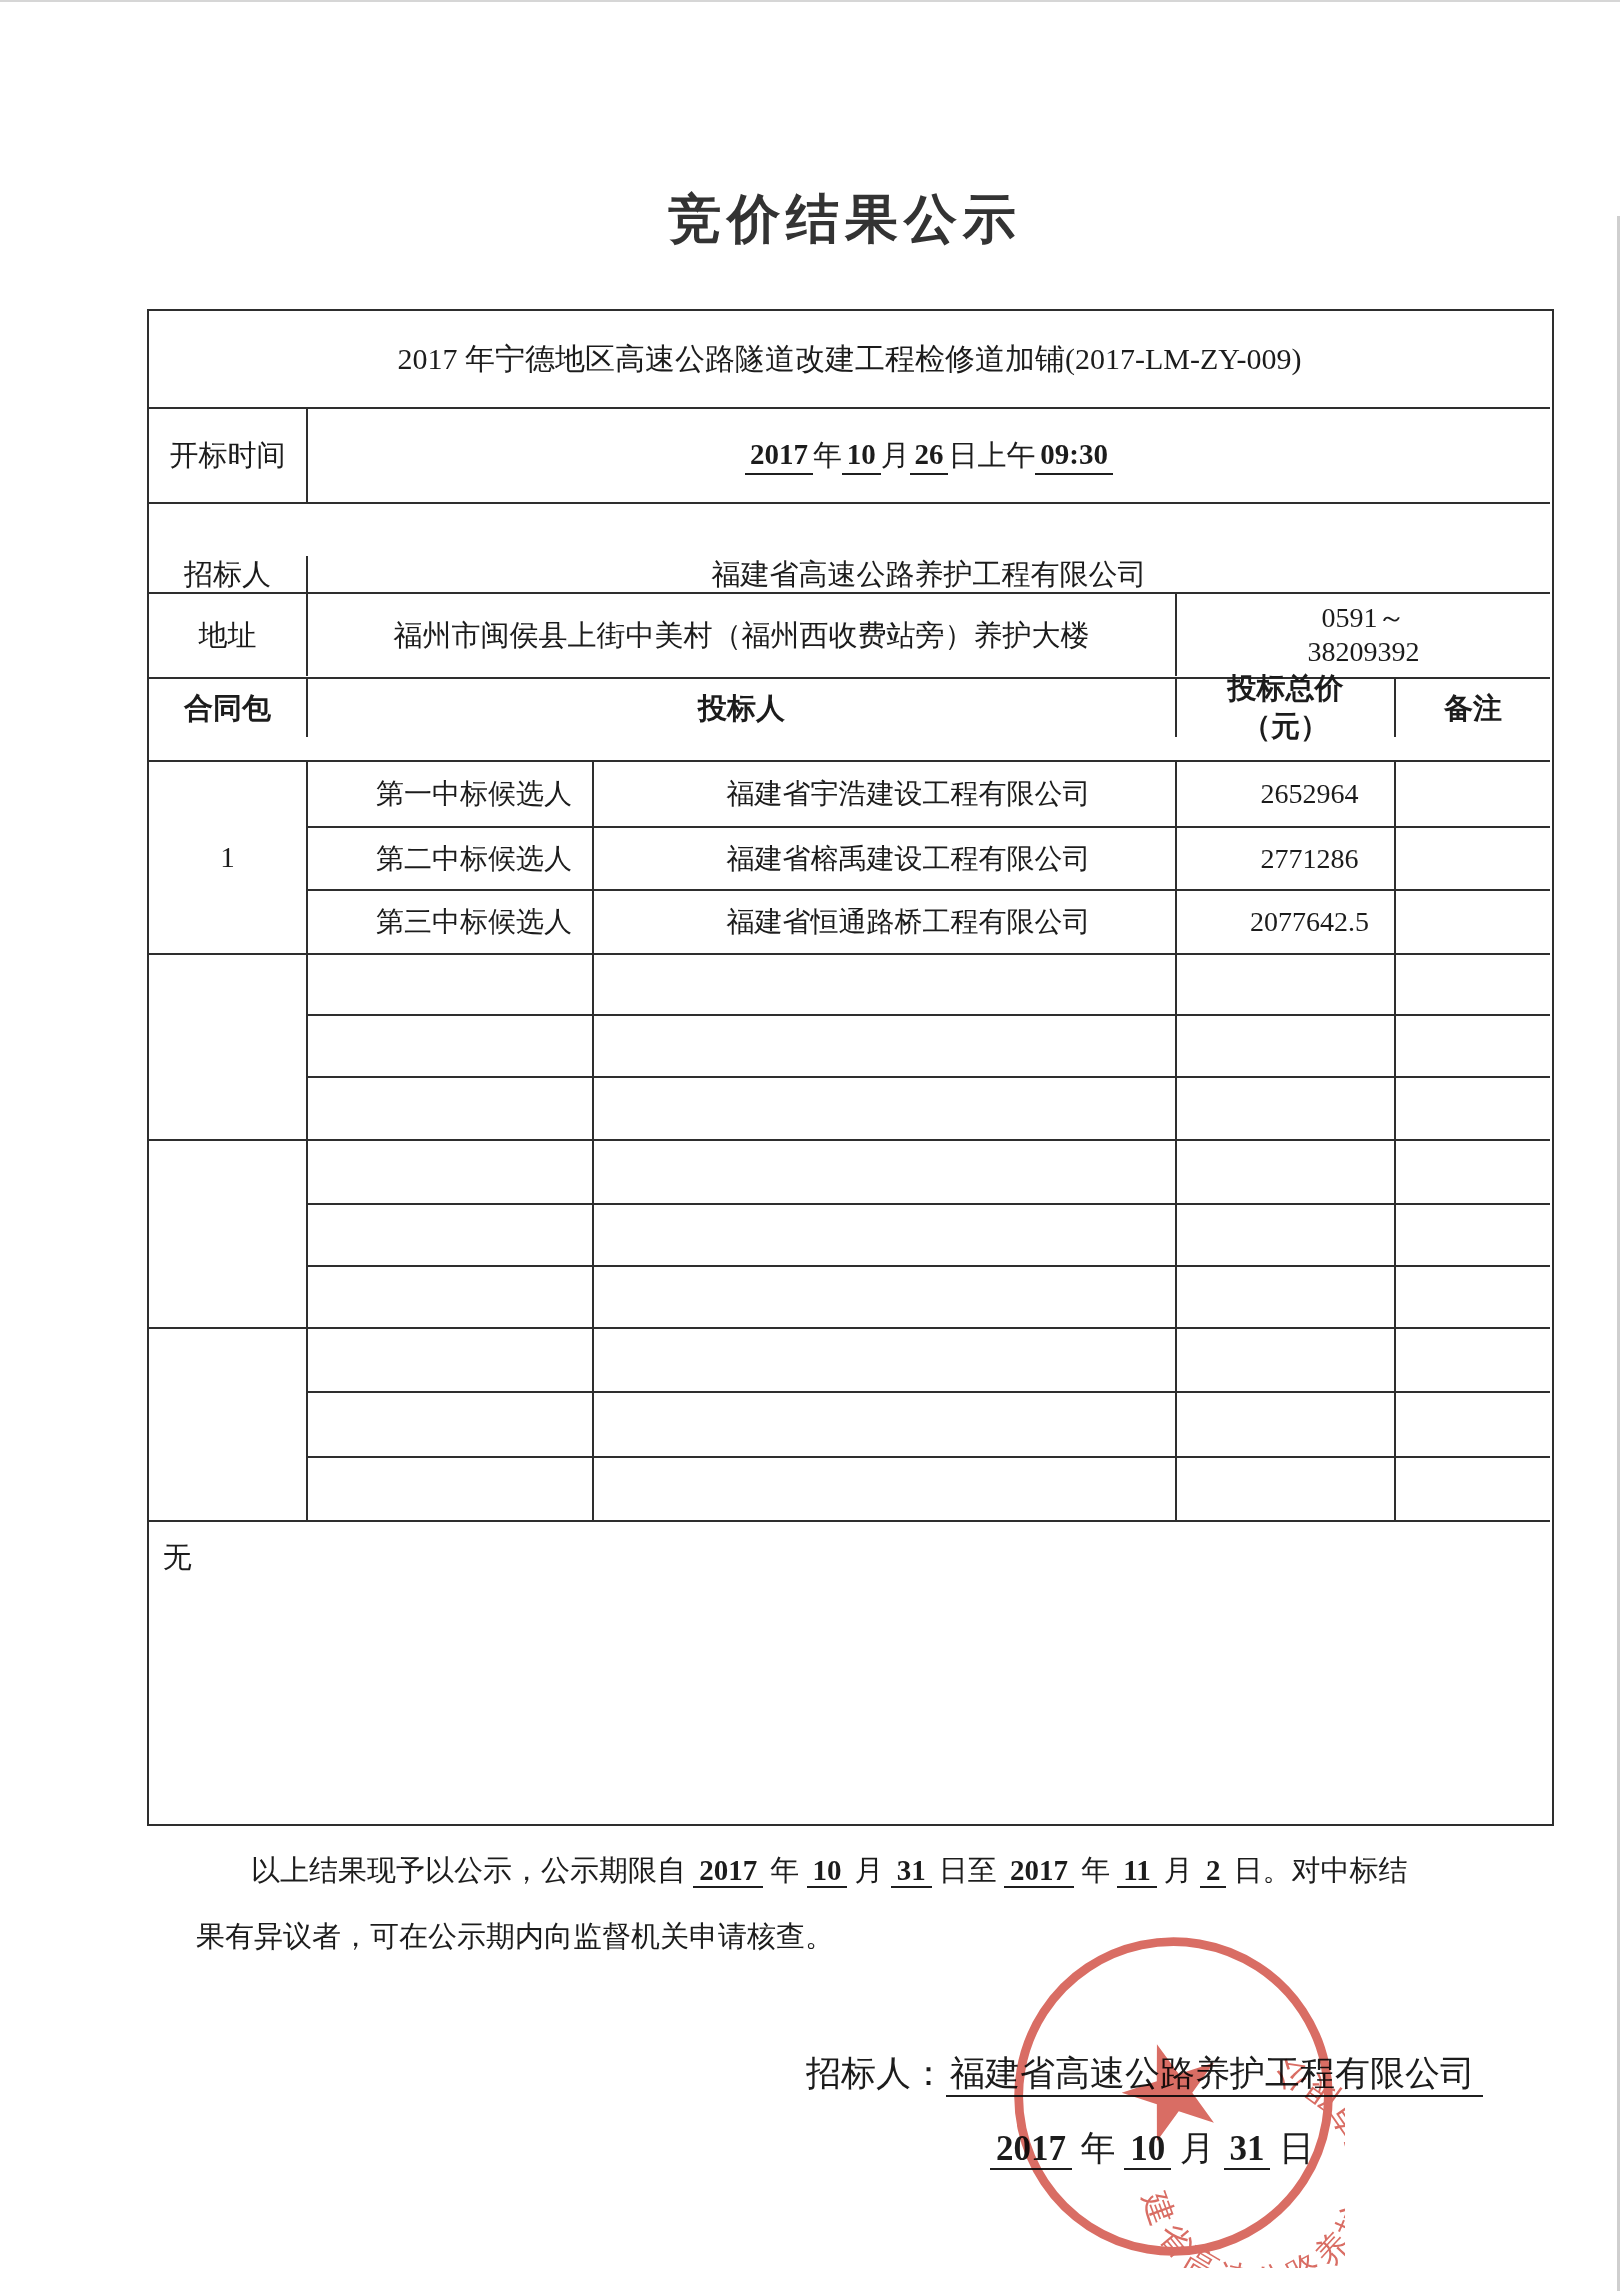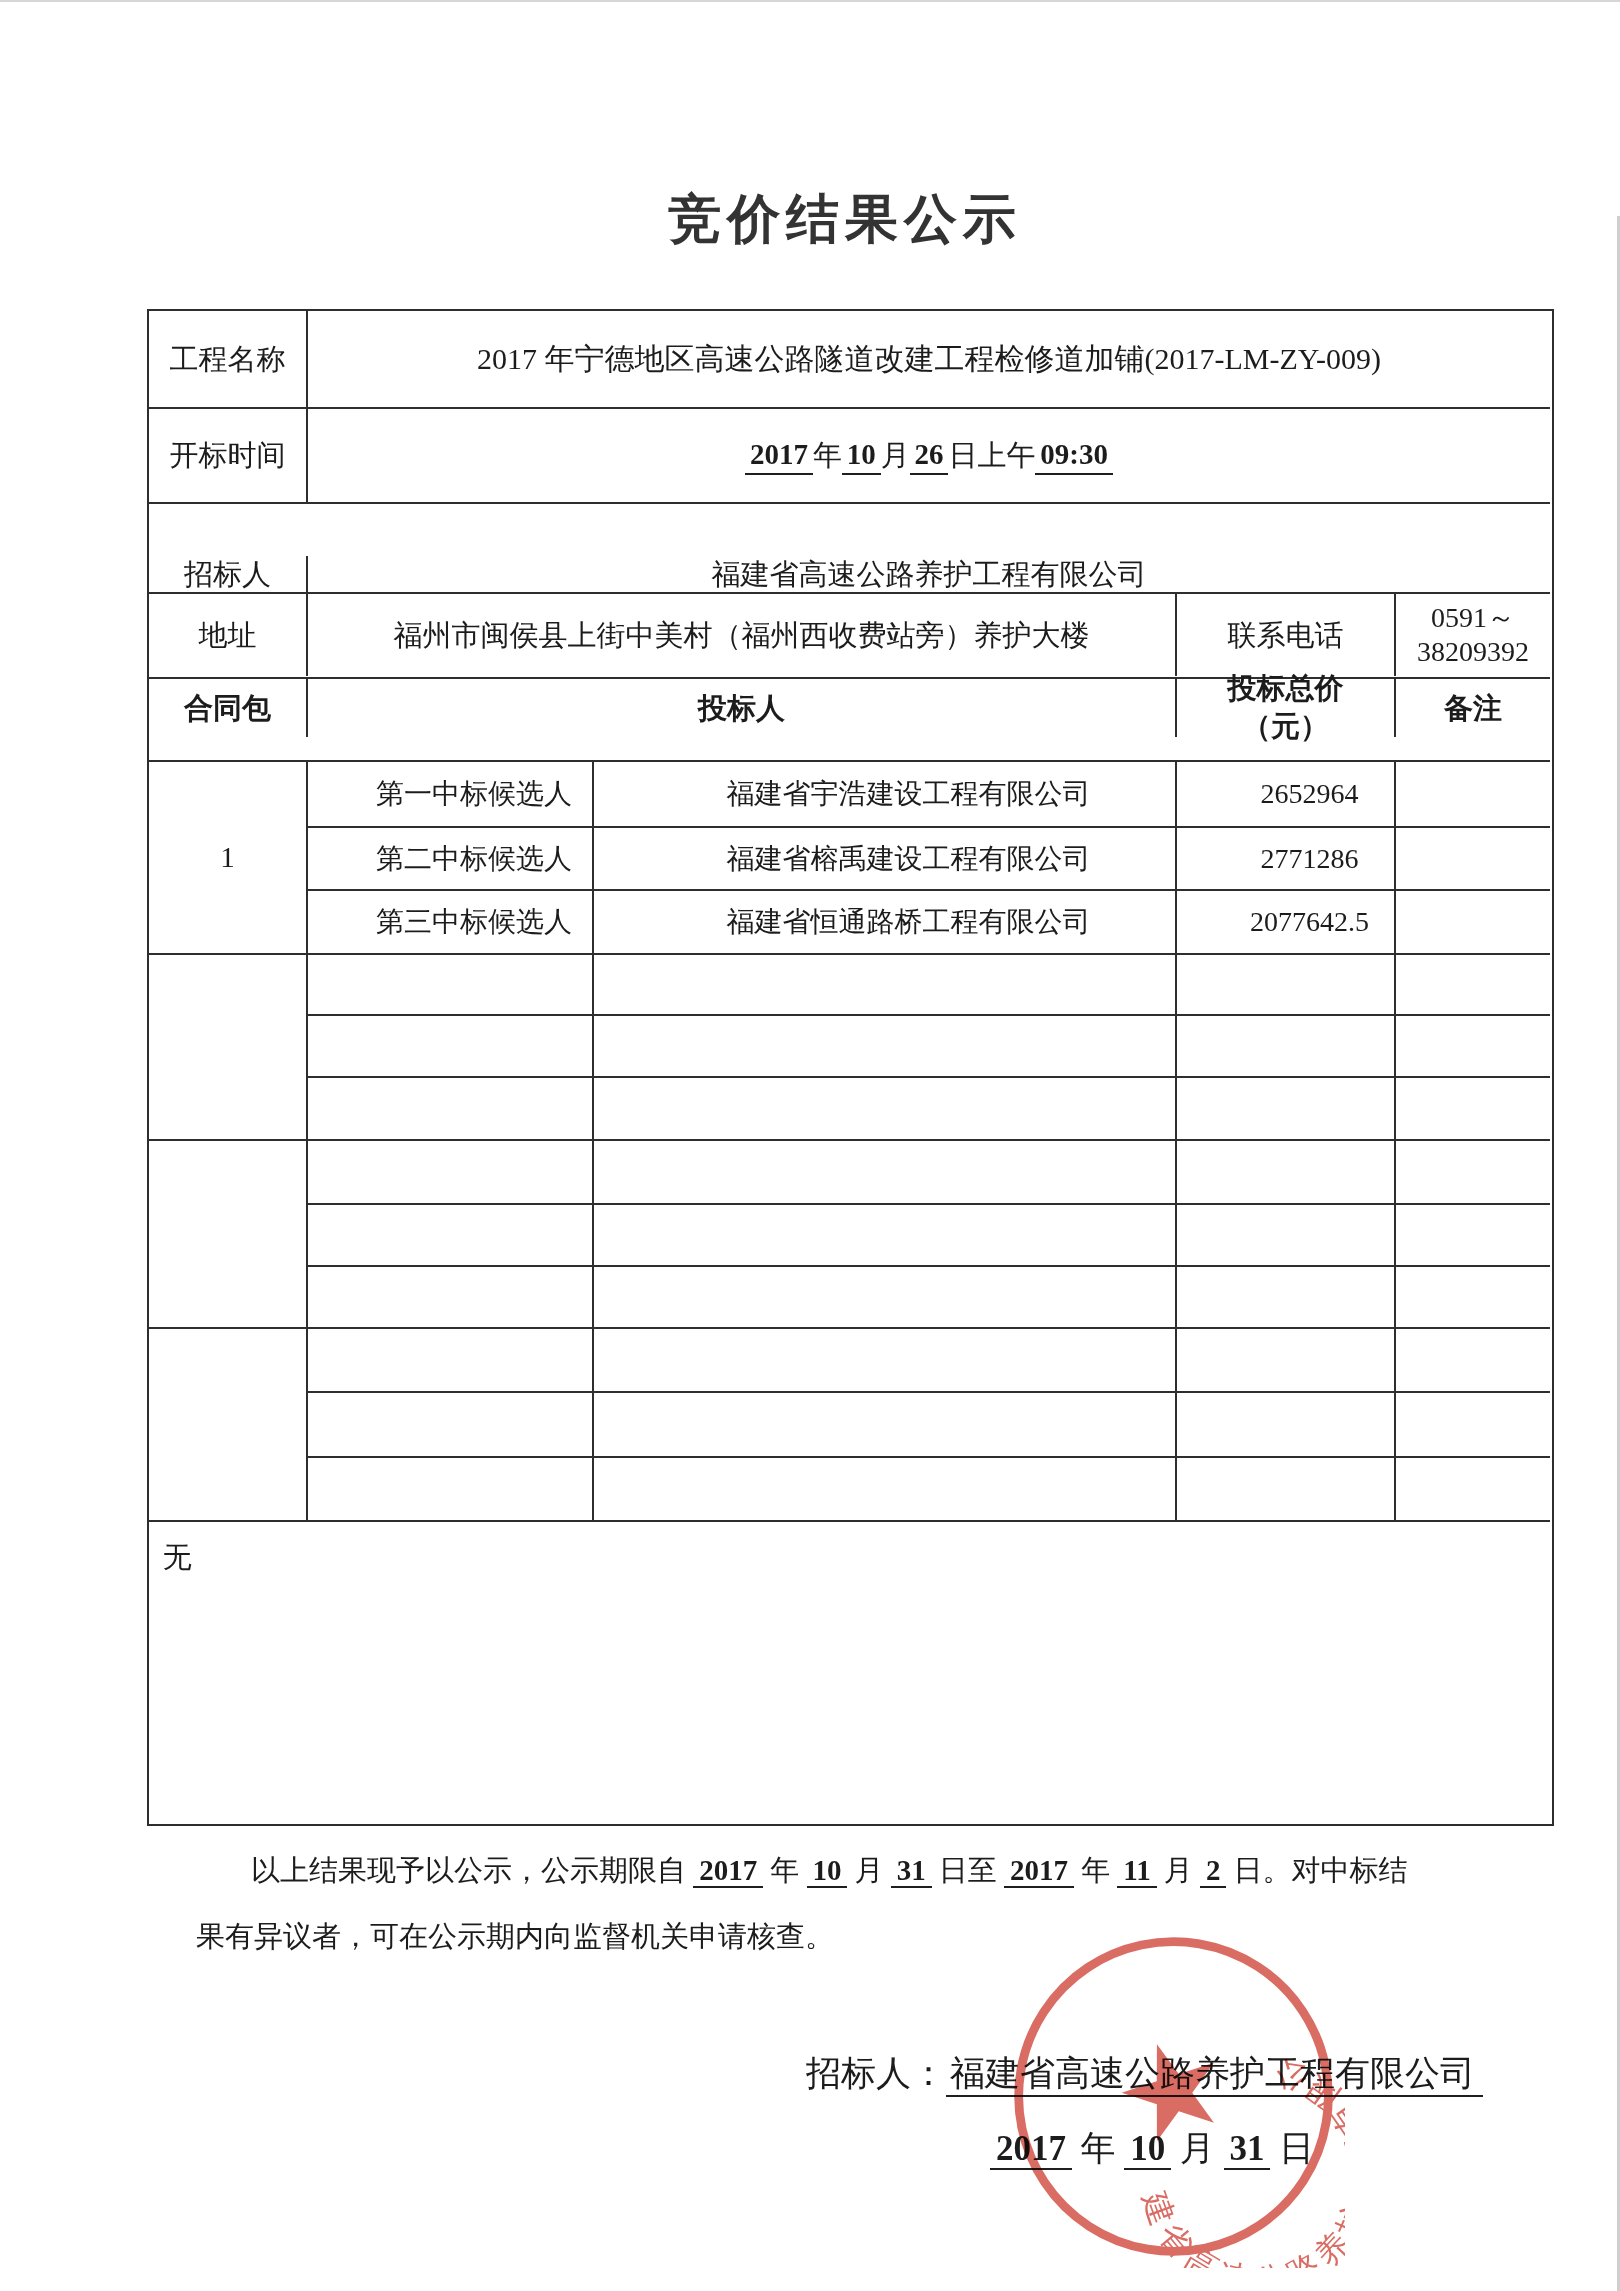--- a/index.html
+++ b/index.html
@@ -97,21 +97,20 @@
 
 <div id="page">
   <div class="scan-edge-top"></div>
   <div class="scan-edge-right"></div>
 
   <div class="title">竞价结果公示</div>
 
   <div class="tbl">
 
     <div class="row first" style="top:0;height:96px;">
-      <div class="wl">工程名称</div>
       <div class="wv pname">2017 年宁德地区高速公路隧道改建工程检修道加铺(2017-LM-ZY-009)</div>
     </div>
 
     <div class="row" style="top:96px;height:95px;">
       <div class="wl">开标时间</div>
       <div class="wv" style="flex-direction:row;">
           <span class="u">2017</span>
           <span> 年</span>
           <span class="u">10</span>
           <span> 月</span>
@@ -122,21 +121,20 @@
     </div>
 
     <div class="row" style="top:191px;height:90px;align-items:flex-end;">
       <div class="wl">招标人</div>
       <div class="wv">福建省高速公路养护工程有限公司</div>
     </div>
 
     <div class="row" style="top:281px;height:84px;">
       <div class="wl">地址</div>
       <div class="wa">福州市闽侯县上街中美村（福州西收费站旁）养护大楼</div>
-      <div class="wd">联系电话</div>
       <div class="we small" style="line-height:1.2;">
         <span>0591～</span>
         <span>38209392</span>
       </div>
     </div>
 
     <div class="row" style="top:366px;height:60px;font-weight:bold;">
       <div class="wl">合同包</div>
       <div class="wa">投标人</div>
       <div class="wd" style="line-height:1.3;">

